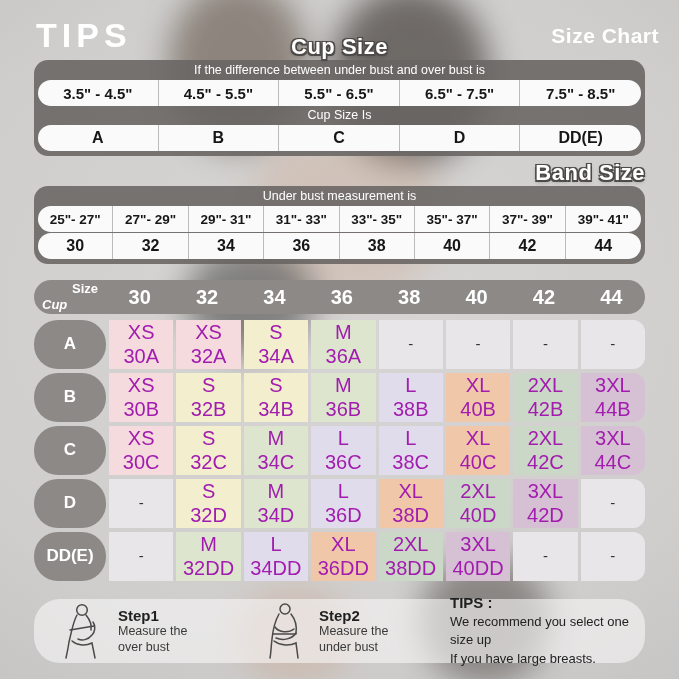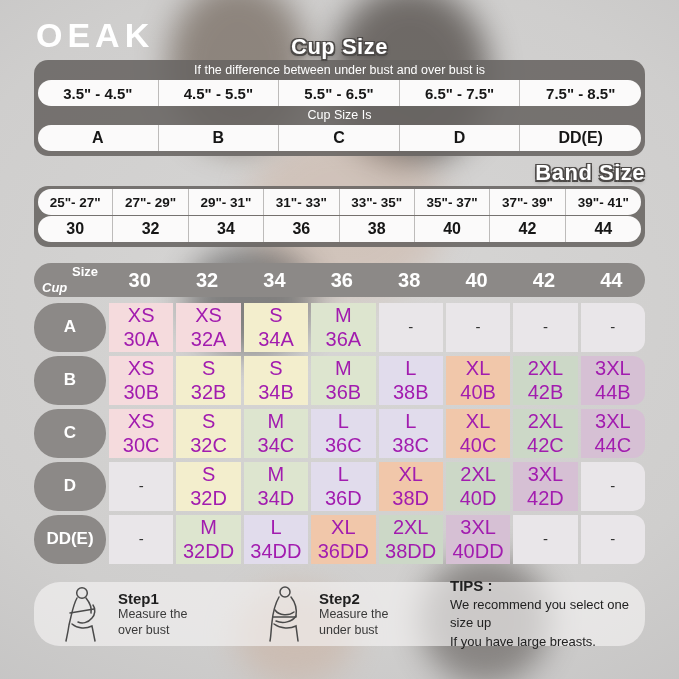--- a/index.html
+++ b/index.html
@@ -71,21 +71,22 @@
 <body>
 
 <div class="page">
   <div class="ph ph1"></div>
   <div class="ph ph2"></div>
   <div class="ph ph3"></div>
   <div class="ph ph4"></div>
   <div class="ph ph5"></div>
   <div class="ph ph6"></div>
 
-  <div class="hdr-logo">OEAK</div>
+  <div class="hdr-logo">TIPS</div>
+  <div class="hdr-title">Size Chart</div>
 
   <div class="content">
 
     <h2 class="sec-title cup-title">Cup Size</h2>
 
     <div class="tableblock">
       <div class="graybar">If the difference between under bust and over bust is</div>
       <div class="whiterow cols5 cup-range">
           <div class="wcell">3.5" - 4.5"</div>
           <div class="wcell">4.5" - 5.5"</div>
@@ -99,20 +100,21 @@
           <div class="wcell">B</div>
           <div class="wcell">C</div>
           <div class="wcell">D</div>
           <div class="wcell">DD(E)</div>
         </div>
     </div>
 
     <h2 class="sec-title band-title">Band Size</h2>
 
     <div class="tableblock">
+      <div class="graybar">Under bust measurement is</div>
       <div class="whiterow cols8 band-range">
           <div class="wcell">25"- 27"</div>
           <div class="wcell">27"- 29"</div>
           <div class="wcell">29"- 31"</div>
           <div class="wcell">31"- 33"</div>
           <div class="wcell">33"- 35"</div>
           <div class="wcell">35"- 37"</div>
           <div class="wcell">37"- 39"</div>
           <div class="wcell">39"- 41"</div>
         </div>

